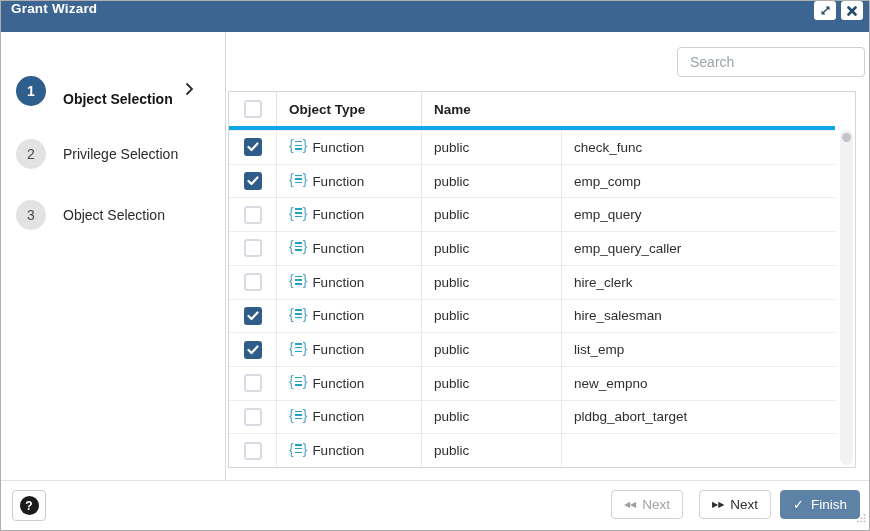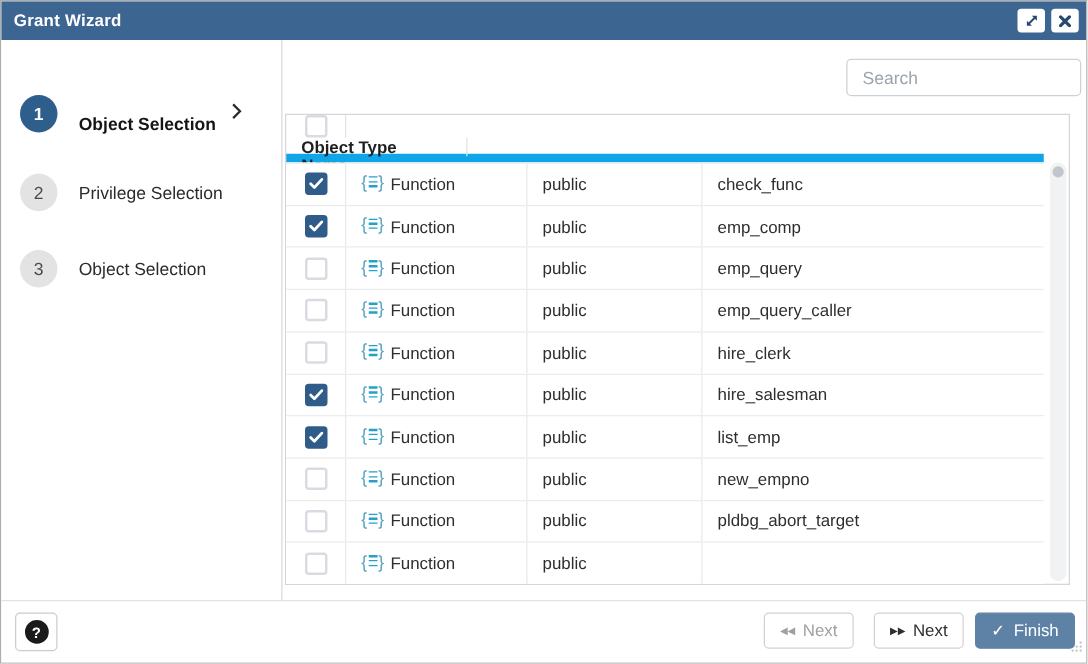--- a/index.html
+++ b/index.html
@@ -1,20 +1,20 @@
 <!DOCTYPE html>
 <html><head>
 <meta charset="utf-8">
 <style>
   html,body{margin:0;padding:0;background:#e9e9e9;font-family:"Liberation Sans",sans-serif;}
   .window{position:relative;width:870px;height:531px;background:#fff;border:1px solid #aeaeae;
     box-sizing:border-box;overflow:hidden;}
   
   .titlebar{position:absolute;left:0;top:0;right:0;height:31px;background:#3d6591;
-    display:flex;align-items:center;padding:0 6px 0 10px;box-sizing:border-box;}
+    display:flex;align-items:flex-start;padding:0 6px 0 10px;box-sizing:border-box;}
   .title{color:#fff;font-weight:bold;font-size:13.5px;letter-spacing:.2px;flex:1;}
   .tb-btn{width:22px;height:19px;background:#fff;border-radius:3px;display:flex;
     align-items:center;justify-content:center;margin-left:5px;cursor:pointer;}
   .tb-btn svg{display:block;}
   
   .steps-panel{position:absolute;left:0;top:31px;width:225px;bottom:50px;background:#fff;
     border-right:1px solid #d9d9d9;box-sizing:border-box;}
   .step{position:absolute;left:15px;display:flex;align-items:center;cursor:pointer;}
   .step-circle{width:30px;height:30px;border-radius:50%;background:#e3e3e3;color:#4a4a4a;
     display:flex;align-items:center;justify-content:center;font-size:14px;flex:0 0 auto;}
@@ -25,21 +25,21 @@
   .step.active .step-chevron{display:block;}
   
   .search-input{position:absolute;top:46px;left:676px;width:188px;height:30px;border:1px solid #ccd1d7;
     border-radius:4px;box-sizing:border-box;padding:0 12px;font-size:14px;color:#333;outline:none;
     font-family:"Liberation Sans",sans-serif;}
   .search-input::placeholder{color:#9ba3ab;}
   
   .table-box{position:absolute;left:227px;top:90px;width:628px;height:377px;background:#fff;
     border:1px solid #d6d6d6;box-sizing:border-box;}
   .grid{position:absolute;left:0;top:0;bottom:0;right:20px;display:flex;flex-direction:column;}
-  .grid-header{height:38px;display:flex;box-sizing:border-box;border-bottom:7px solid #0ea5e9;flex-direction:column;}
+  .grid-header{height:38px;display:flex;box-sizing:border-box;border-bottom:4px solid #0ea5e9;}
   .grid-row{flex:1;display:flex;border-top:1px solid #ececec;cursor:pointer;background:#fff;}
   .grid-row:first-child{border-top:none;}
   .cell{display:flex;align-items:center;box-sizing:border-box;border-right:1px solid #e9e9e9;}
   .c0{width:48px;justify-content:center;}
   .c1{width:145px;padding-left:12px;}
   .c2{width:140px;padding-left:12px;}
   .c3{flex:1;padding-left:12px;border-right:none;}
   .grid-header .cell{font-weight:bold;color:#1f1f1f;font-size:13.5px;border-right:1px solid #e2e2e2;}
   .grid-header .c3{border-right:none;text-align:center;}
   .grid-row .cell{font-size:13.5px;color:#2e2e2e;}

